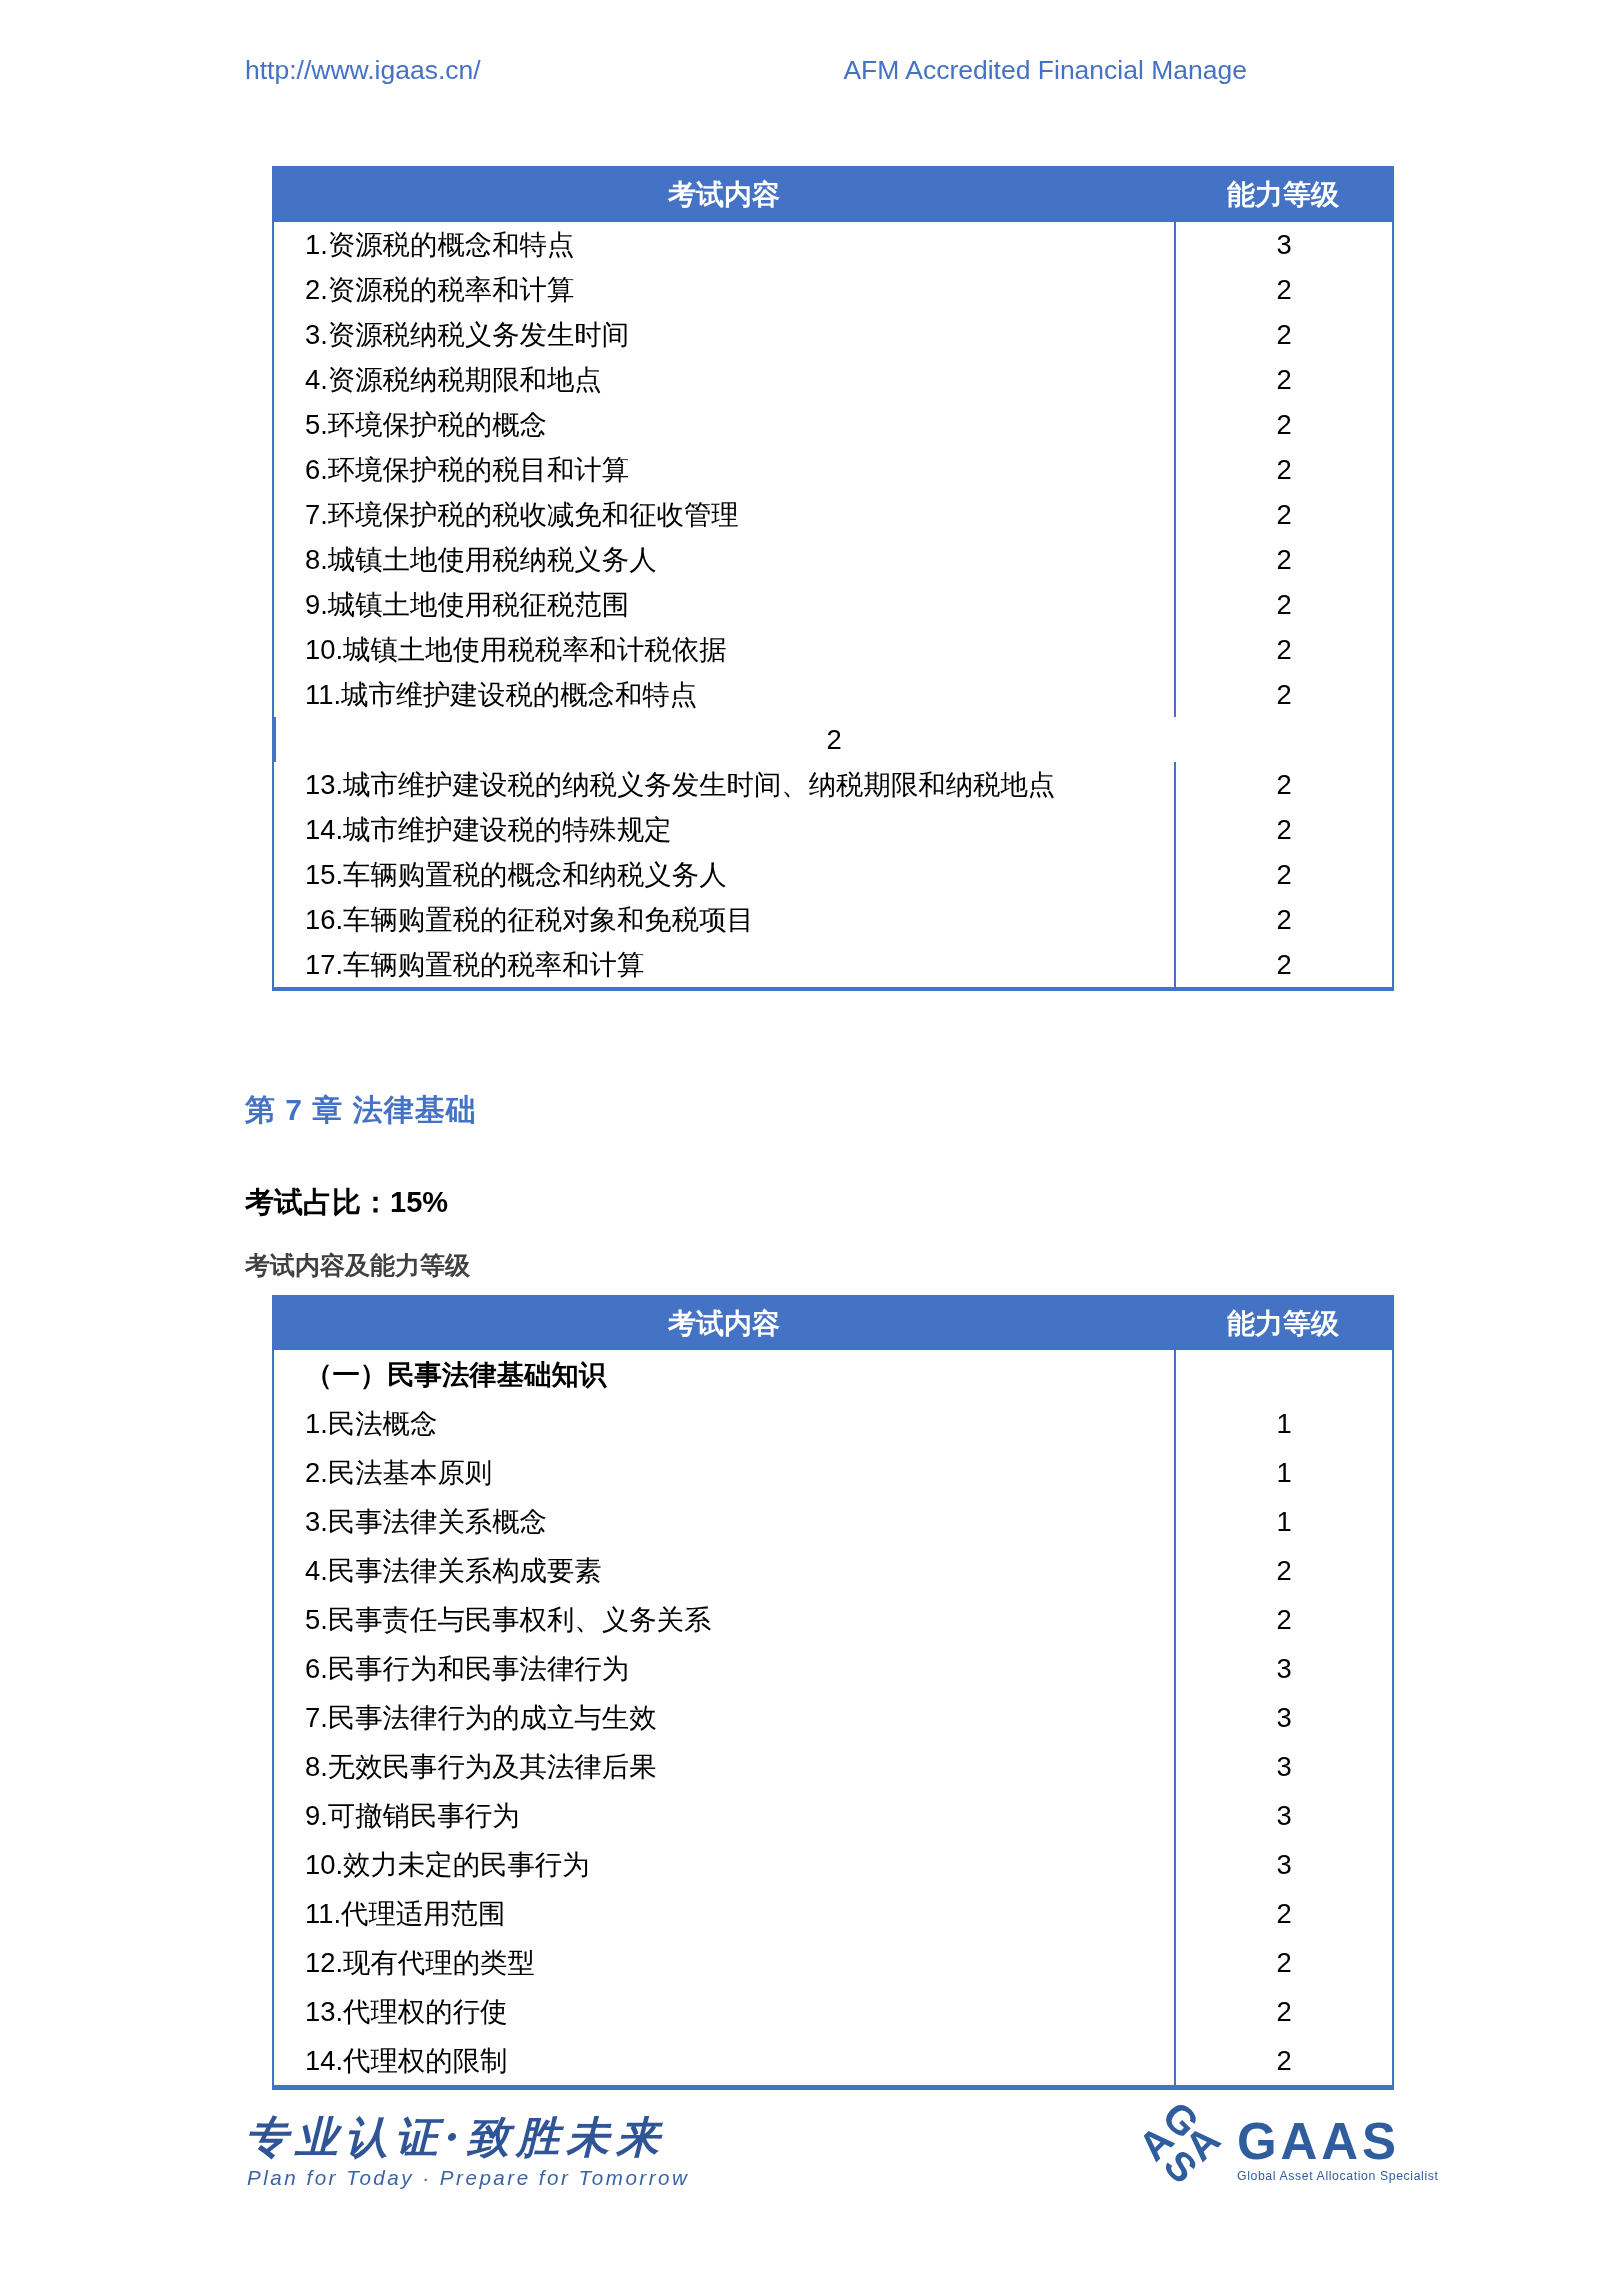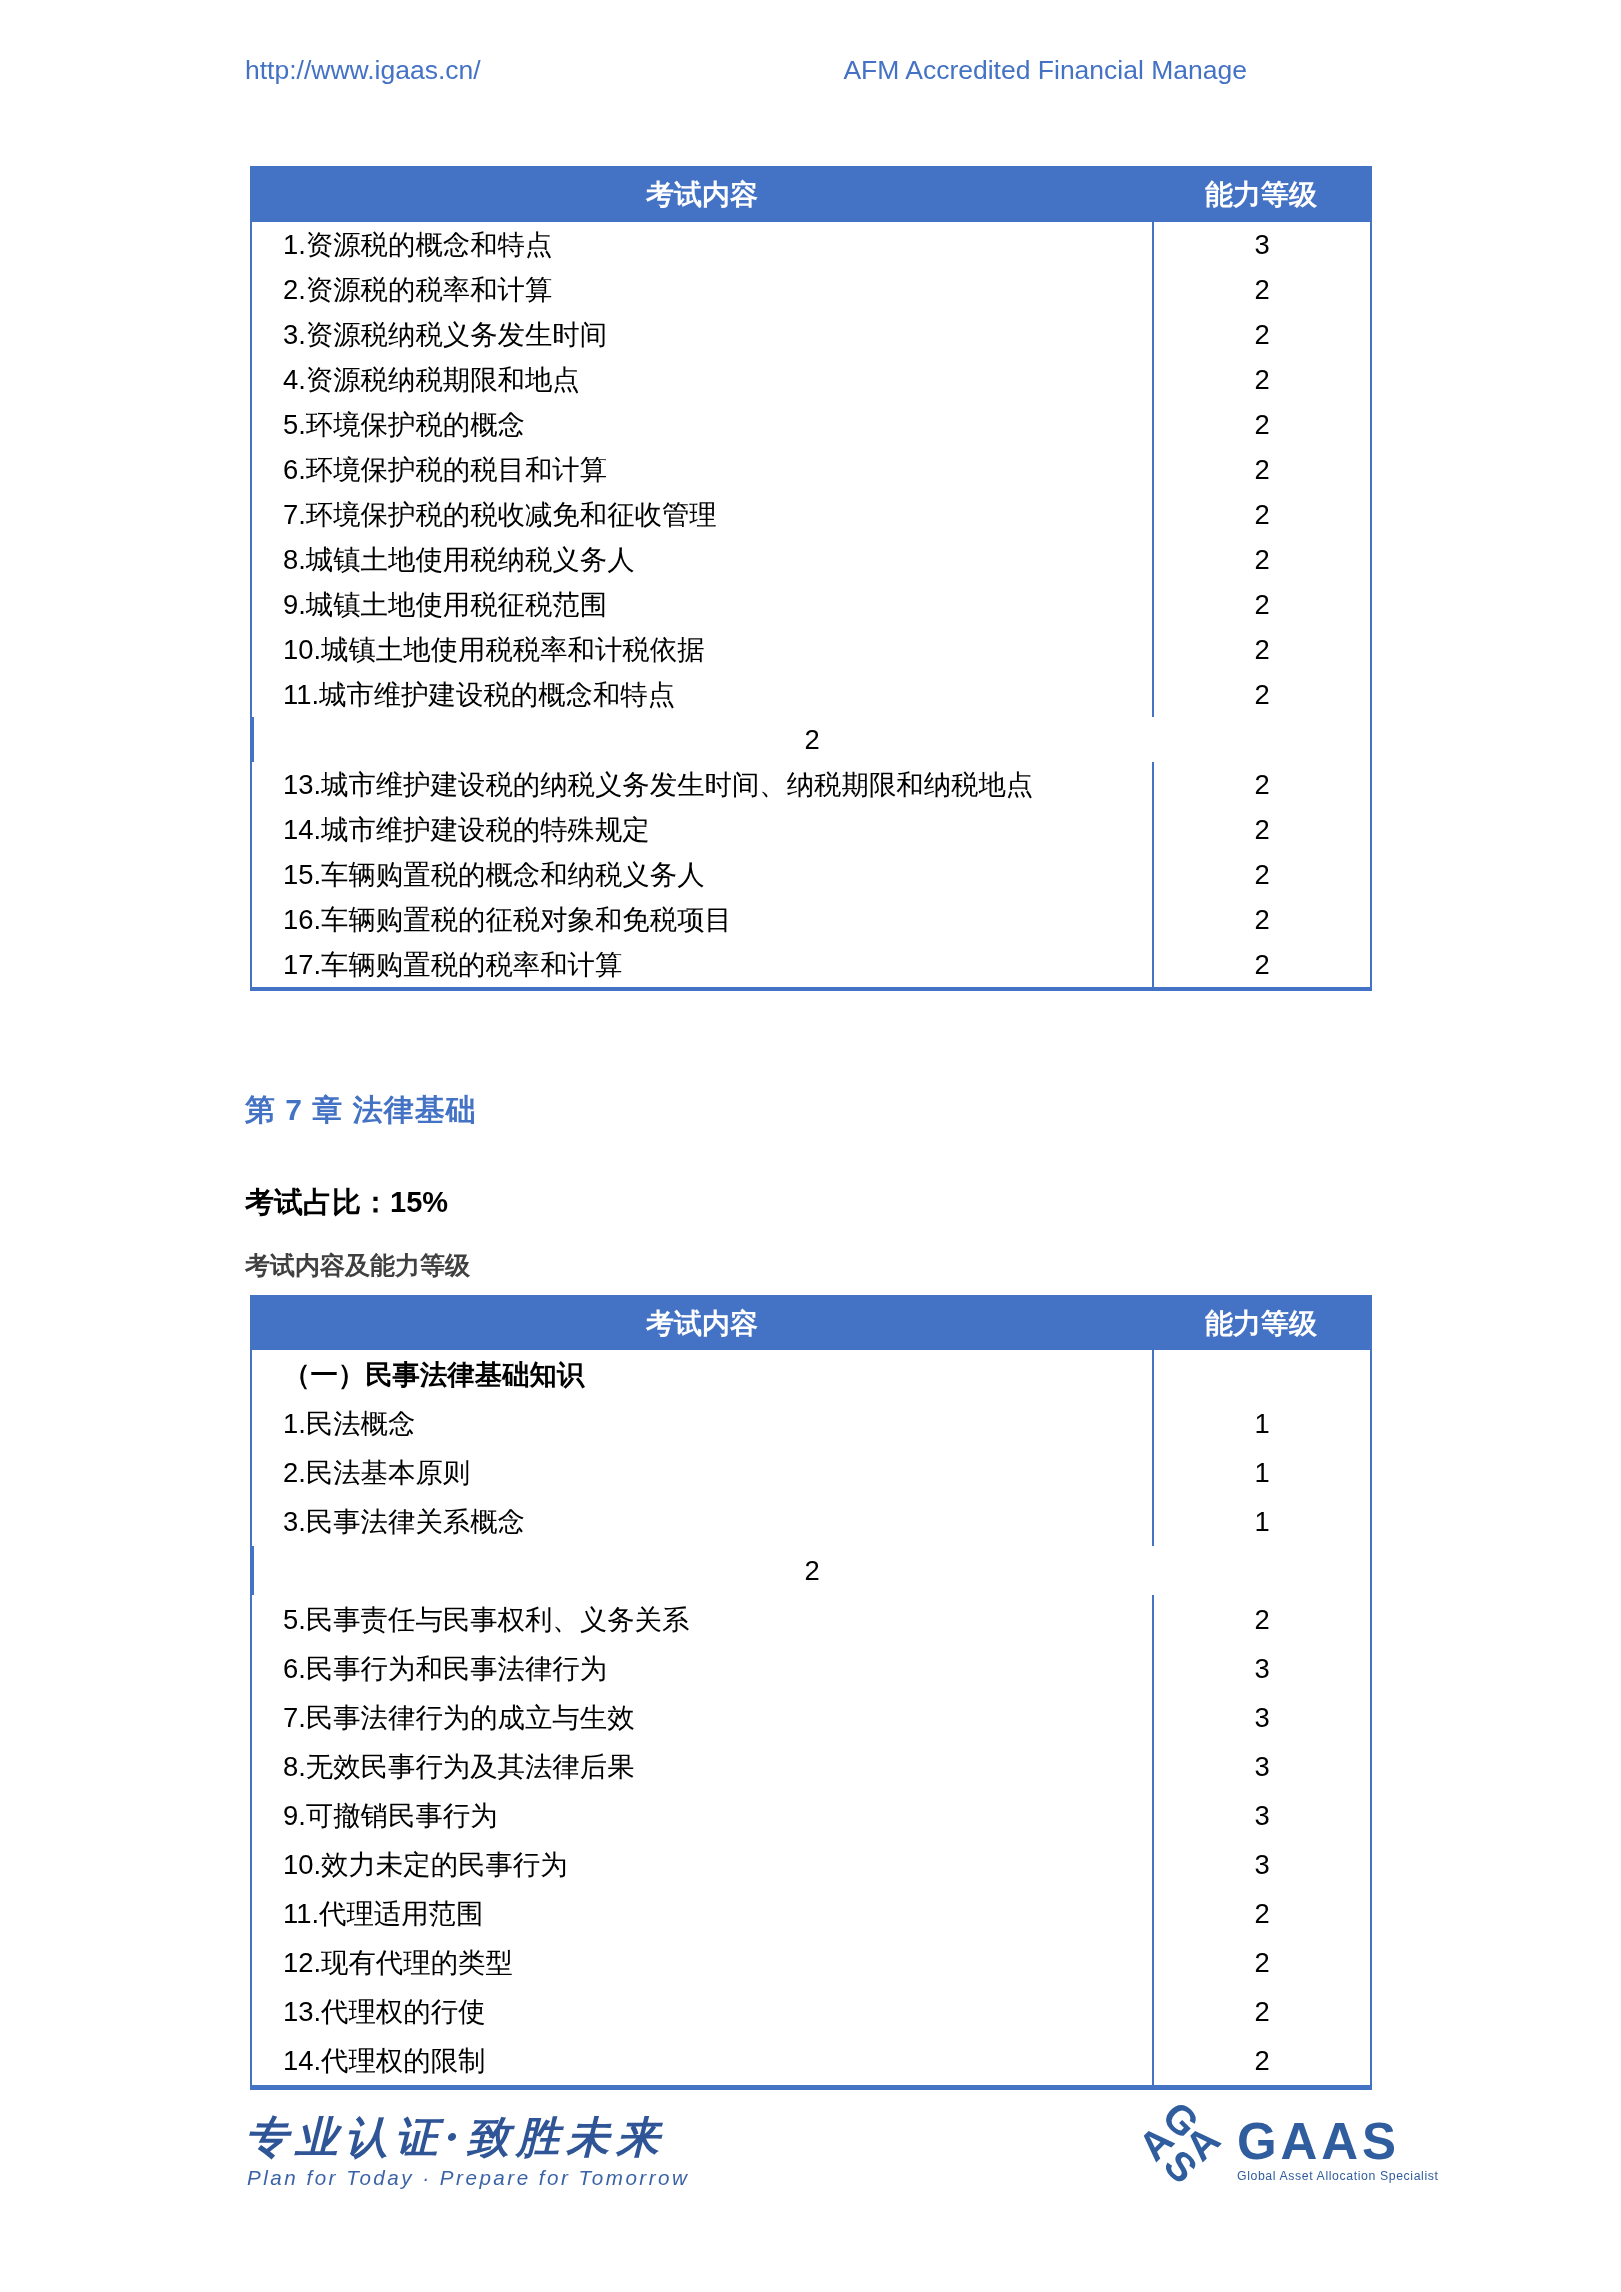--- a/index.html
+++ b/index.html
@@ -16,21 +16,21 @@
   .page-header{
     position:absolute; top:55px; left:245px; right:241px;
     display:flex; justify-content:space-between; align-items:flex-start;
     color:#4472C4; font-size:26.5px; line-height:1.2;
   }
   .page-header .hdr-url{ letter-spacing:0px; }
   .page-header .hdr-title{ letter-spacing:0px; }
 
   
   .exam-table{
-    position:absolute; left:250px; width:1122px;
+    position:absolute; left:272px; width:1122px;
     border:2.9px solid #4472C4; box-sizing:border-box; background:#fff;
   }
   .exam-table.t1{ top:166px; border-bottom-width:4.9px; }
   .exam-table.t2{ top:1295px; border-bottom-width:5.9px; }
   .thead{
     display:flex; background:#4472C4; color:#ffffff;
     font-weight:bold; font-size:28px; height:54px; align-items:center;
   }
   .t2 .thead{ height:53px; }
   .th-content{ width:900px; text-align:center; }
@@ -203,20 +203,21 @@
         </div>
         <div class="trow">
           <div class="td-content">2.民法基本原则</div>
           <div class="td-level">1</div>
         </div>
         <div class="trow">
           <div class="td-content">3.民事法律关系概念</div>
           <div class="td-level">1</div>
         </div>
         <div class="trow">
+          <div class="td-content">4.民事法律关系构成要素</div>
           <div class="td-level">2</div>
         </div>
         <div class="trow">
           <div class="td-content">5.民事责任与民事权利、义务关系</div>
           <div class="td-level">2</div>
         </div>
         <div class="trow">
           <div class="td-content">6.民事行为和民事法律行为</div>
           <div class="td-level">3</div>
         </div>

